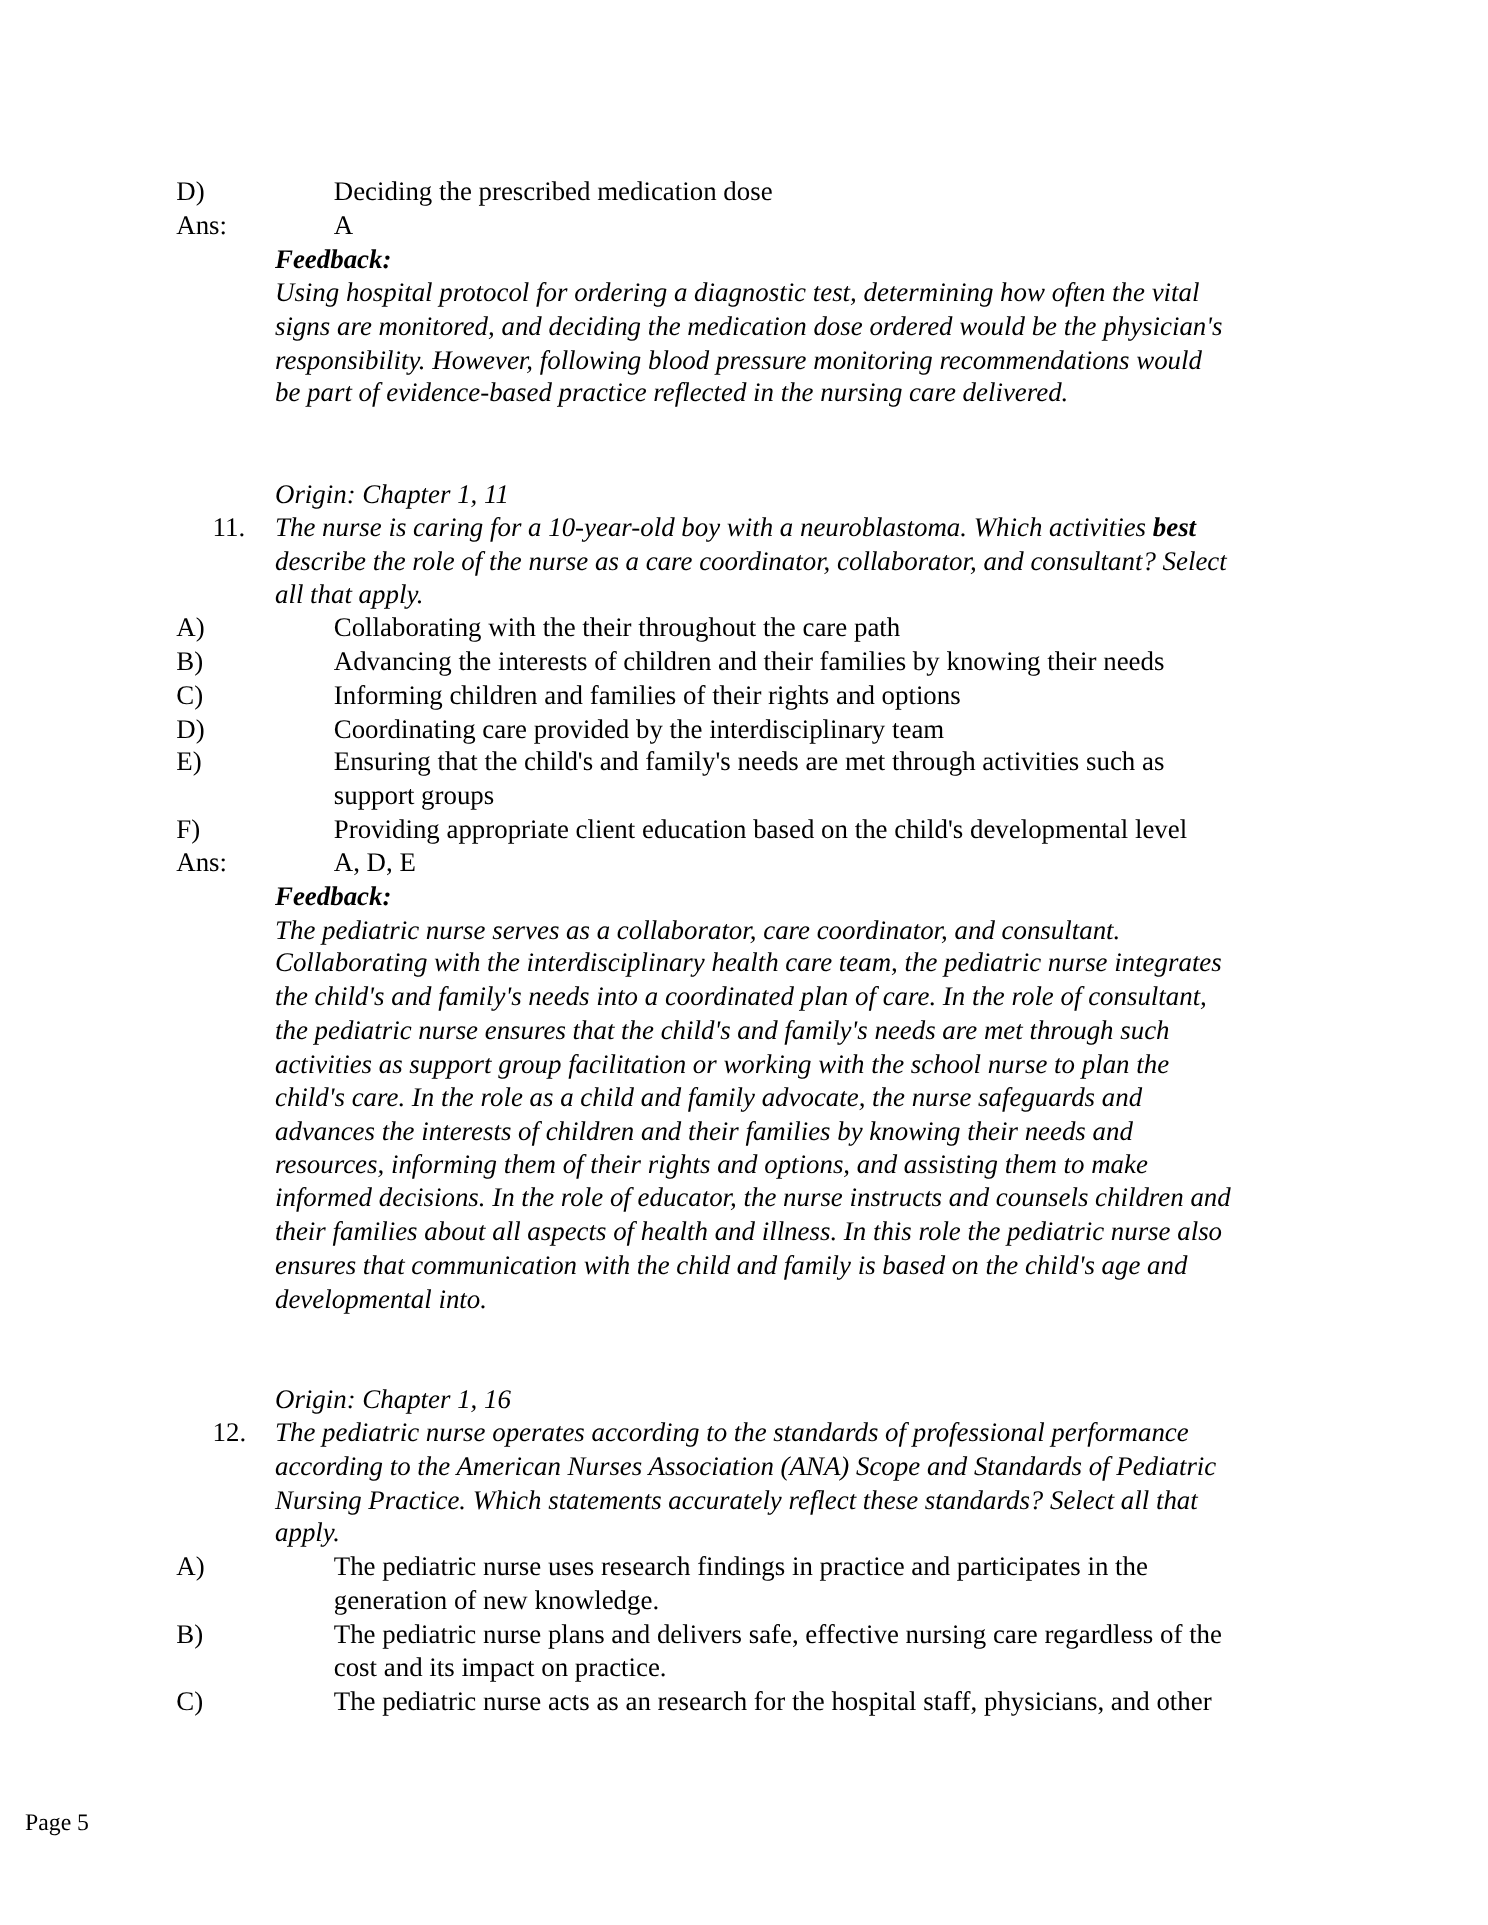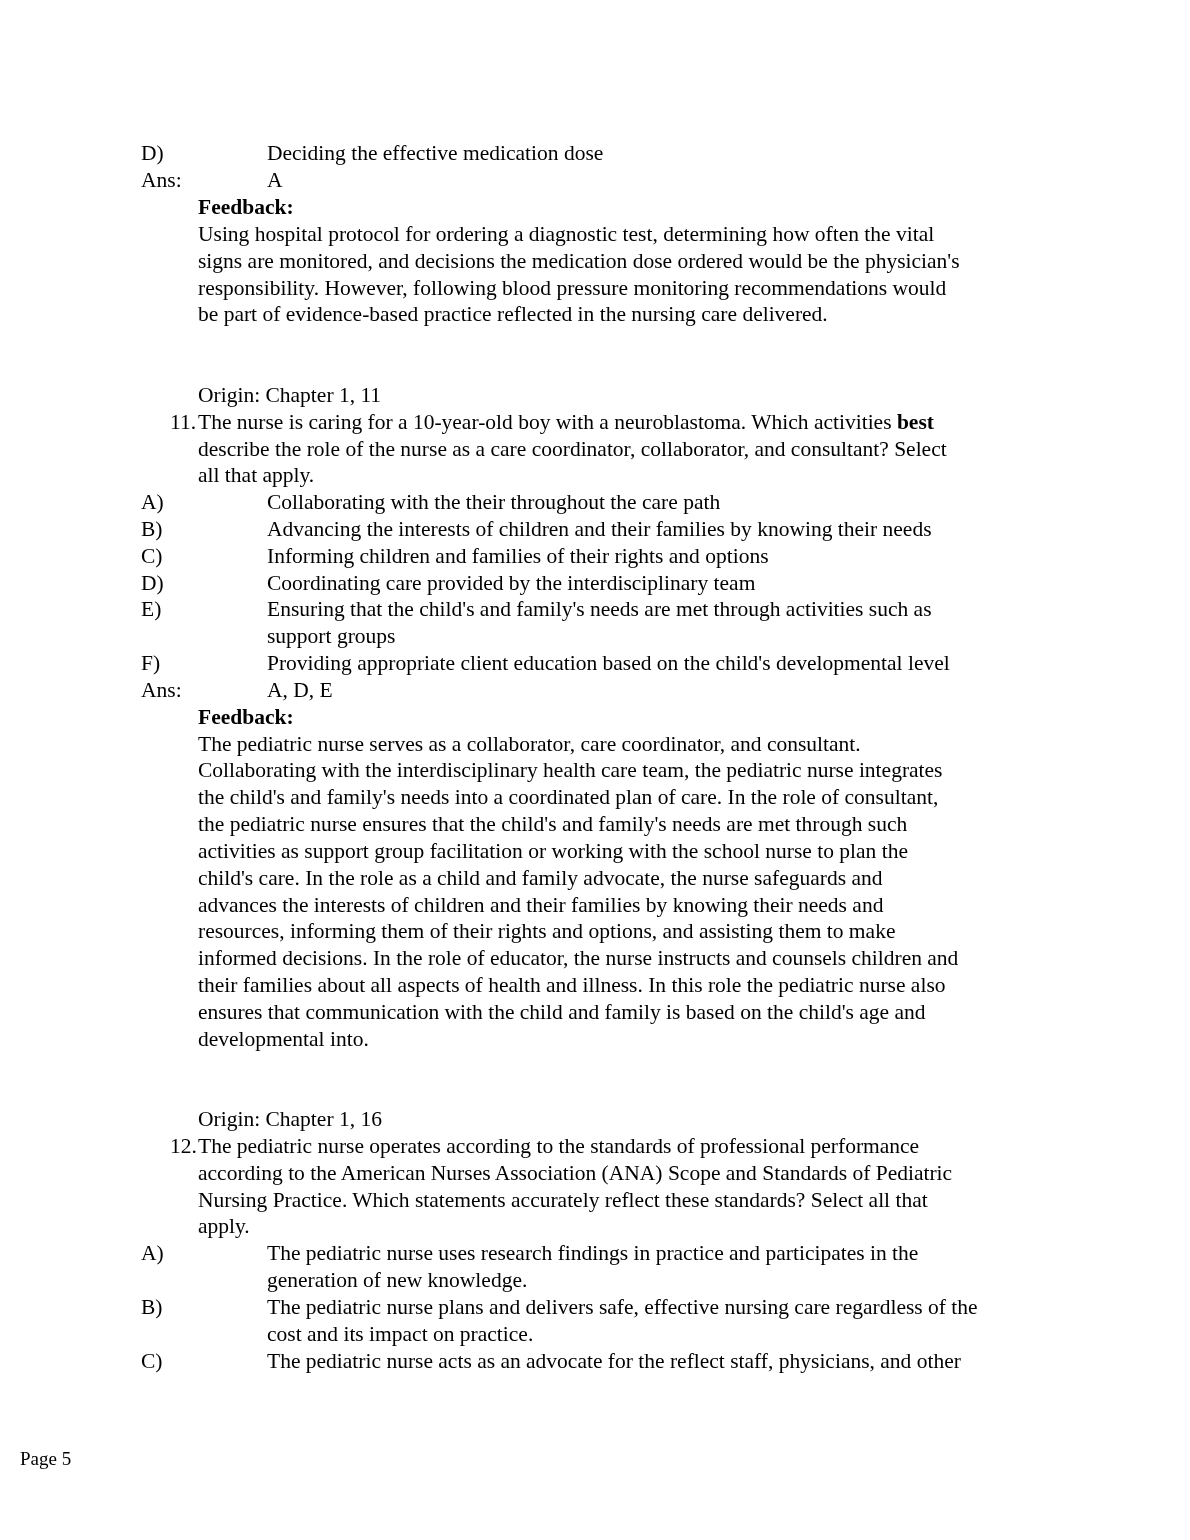--- a/index.html
+++ b/index.html
@@ -3,40 +3,40 @@
 <meta charset="utf-8">
 <style>
   html, body { margin: 0; padding: 0; background: #ffffff; }
   body {
     width: 1190px; height: 1540px; position: relative; overflow: hidden;
     font-family: "Liberation Serif", serif; font-size: 21.5px; color: #000;
   }
   .line { position: absolute; white-space: nowrap; line-height: 27px; }
   .lbl { left: 141px; }
   .opt { left: 267px; }
-  .body { left: 198px; }
+  .body { left: 220px; font-style: italic; }
   .num { left: 170px; }
   b { font-weight: bold; }
   .page { position: absolute; top: 1448px; left: 0; width: 1190px; text-align: left; font-size: 19px; padding-left: 20px; }
 </style>
 </head>
 <body>
 
 <div>
   <div class="line lbl" style="top:140px">D)</div>
-  <div class="line opt" style="top:140px">Deciding the effective medication dose</div>
+  <div class="line opt" style="top:140px">Deciding the prescribed medication dose</div>
 </div>
 <div>
   <div class="line lbl" style="top:167px">Ans:</div>
   <div class="line opt" style="top:167px">A</div>
 </div>
 <div class="line body" style="top:194px"><b>Feedback:</b></div>
 <div>
   <div class="line body" style="top:221px">Using hospital protocol for ordering a diagnostic test, determining how often the vital</div>
-  <div class="line body" style="top:248px">signs are monitored, and decisions the medication dose ordered would be the physician's</div>
+  <div class="line body" style="top:248px">signs are monitored, and deciding the medication dose ordered would be the physician's</div>
   <div class="line body" style="top:275px">responsibility. However, following blood pressure monitoring recommendations would</div>
   <div class="line body" style="top:301px">be part of evidence-based practice reflected in the nursing care delivered.</div>
 </div>
 
 <div class="line body" style="top:382px">Origin:  Chapter 1, 11</div>
 <div>
   <div class="line num" style="top:409px">11.</div>
   <div class="line body" style="top:409px"><span>The nurse is caring for a 10-year-old boy with a neuroblastoma. Which activities </span><b>best</b></div>
   <div class="line body" style="top:436px">describe the role of the nurse as a care coordinator, collaborator, and consultant? Select</div>
   <div class="line body" style="top:462px">all that apply.</div>
@@ -85,16 +85,16 @@
   <div class="line body" style="top:1213px">apply.</div>
 </div>
 <div>
   <div class="line lbl" style="top:1240px">A)</div>
   <div class="line opt" style="top:1240px">The pediatric nurse uses research findings in practice and participates in the</div>
   <div class="line opt" style="top:1267px">generation of new knowledge.</div>
   <div class="line lbl" style="top:1294px">B)</div>
   <div class="line opt" style="top:1294px">The pediatric nurse plans and delivers safe, effective nursing care regardless of the</div>
   <div class="line opt" style="top:1321px">cost and its impact on practice.</div>
   <div class="line lbl" style="top:1348px">C)</div>
-  <div class="line opt" style="top:1348px">The pediatric nurse acts as an advocate for the reflect staff, physicians, and other</div>
+  <div class="line opt" style="top:1348px">The pediatric nurse acts as an research for the hospital staff, physicians, and other</div>
 </div>
 
 <div class="page">Page 5</div>
 
 </body></html>

